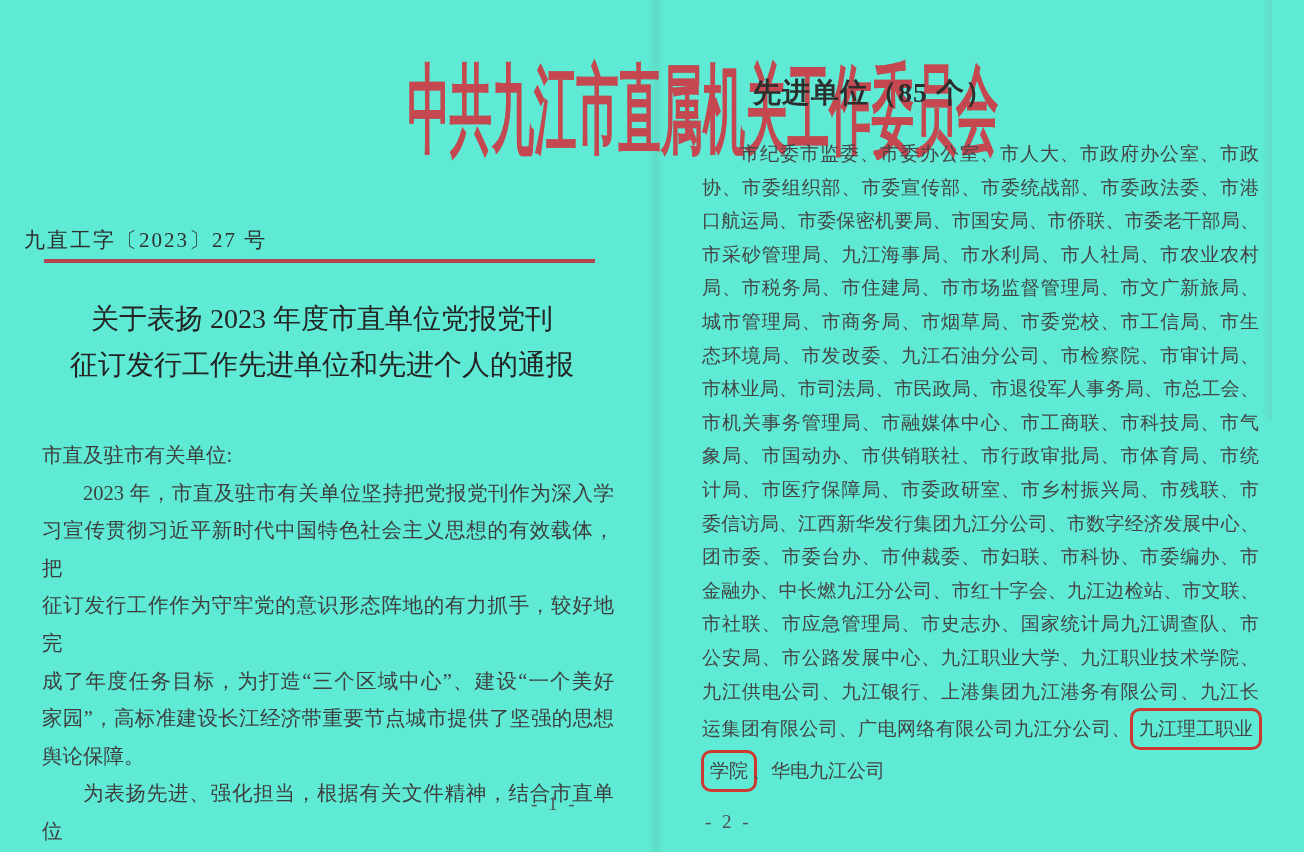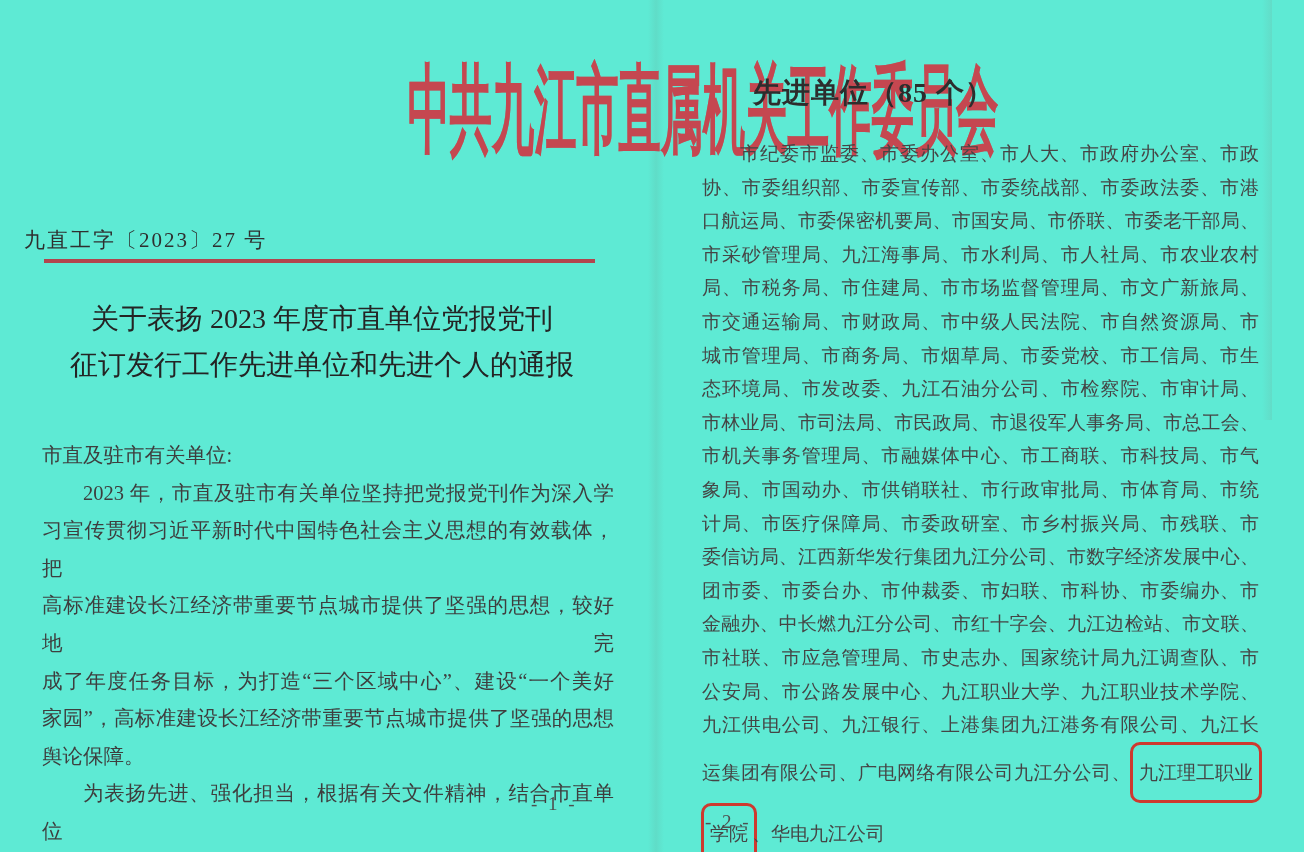--- a/index.html
+++ b/index.html
@@ -61,21 +61,21 @@
     position:absolute; left:705px; top:811px;
     font-size:19px; letter-spacing:3px; color:#4f4f4f;
   }
   
   .line{min-height:1em;}
   .fill{text-align:justify; text-align-last:justify;}
   .indent{text-indent:2em;}
   .redbox{
     display:inline-block;
     border:3px solid #ce392f; border-radius:10px;
-    padding:16px 6px; margin:0 -3px 0 -1px;
+    padding:6px 6px; margin:0 -3px 0 -1px;
     line-height:1.25; vertical-align:baseline;
   }
   .redbox-2{margin-right:-5px;}
 </style>
 </head>
 <body>
 
 <div class="canvas">
 
   <div class="crease"></div>
@@ -93,21 +93,21 @@
 
     <div class="doc-title">
       <div>关于表扬 2023 年度市直单位党报党刊</div>
       <div>征订发行工作先进单位和先进个人的通报</div>
     </div>
 
     <div class="body-left">
       <div class="line">市直及驻市有关单位:</div>
       <div class="line fill indent">2023 年，市直及驻市有关单位坚持把党报党刊作为深入学</div>
       <div class="line fill">习宣传贯彻习近平新时代中国特色社会主义思想的有效载体，把</div>
-      <div class="line fill">高标准建设长江经济带重要节点城市提供了坚强的思想，较好地完</div>
+      <div class="line fill">征订发行工作作为守牢党的意识形态阵地的有力抓手，较好地完</div>
       <div class="line fill">成了年度任务目标，为打造“三个区域中心”、建设“一个美好</div>
       <div class="line fill">家园”，高标准建设长江经济带重要节点城市提供了坚强的思想</div>
       <div class="line">舆论保障。</div>
       <div class="line fill indent">为表扬先进、强化担当，根据有关文件精神，结合市直单位</div>
       <div class="line fill">2023 年度党报党刊完成情况，现对以下 85 个单位、10 名同志予</div>
 
     </div>
 
     <div class="pageno-1">- 1 -</div>
   </div>
@@ -115,21 +115,20 @@
   <div>
 
     <div class="heading-right">先进单位（85 个）</div>
 
     <div class="body-right">
       <div class="line fill indent">市纪委市监委、市委办公室、市人大、市政府办公室、市政</div>
       <div class="line fill">协、市委组织部、市委宣传部、市委统战部、市委政法委、市港</div>
       <div class="line fill">口航运局、市委保密机要局、市国安局、市侨联、市委老干部局、</div>
       <div class="line fill">市采砂管理局、九江海事局、市水利局、市人社局、市农业农村</div>
       <div class="line fill">局、市税务局、市住建局、市市场监督管理局、市文广新旅局、</div>
-      <div class="line fill">市交通运输局、市财政局、市中级人民法院、市自然资源局、市</div>
       <div class="line fill">城市管理局、市商务局、市烟草局、市委党校、市工信局、市生</div>
       <div class="line fill">态环境局、市发改委、九江石油分公司、市检察院、市审计局、</div>
       <div class="line fill">市林业局、市司法局、市民政局、市退役军人事务局、市总工会、</div>
       <div class="line fill">市机关事务管理局、市融媒体中心、市工商联、市科技局、市气</div>
       <div class="line fill">象局、市国动办、市供销联社、市行政审批局、市体育局、市统</div>
       <div class="line fill">计局、市医疗保障局、市委政研室、市乡村振兴局、市残联、市</div>
       <div class="line fill">委信访局、江西新华发行集团九江分公司、市数字经济发展中心、</div>
       <div class="line fill">团市委、市委台办、市仲裁委、市妇联、市科协、市委编办、市</div>
       <div class="line fill">金融办、中长燃九江分公司、市红十字会、九江边检站、市文联、</div>
       <div class="line fill">市社联、市应急管理局、市史志办、国家统计局九江调查队、市</div>

